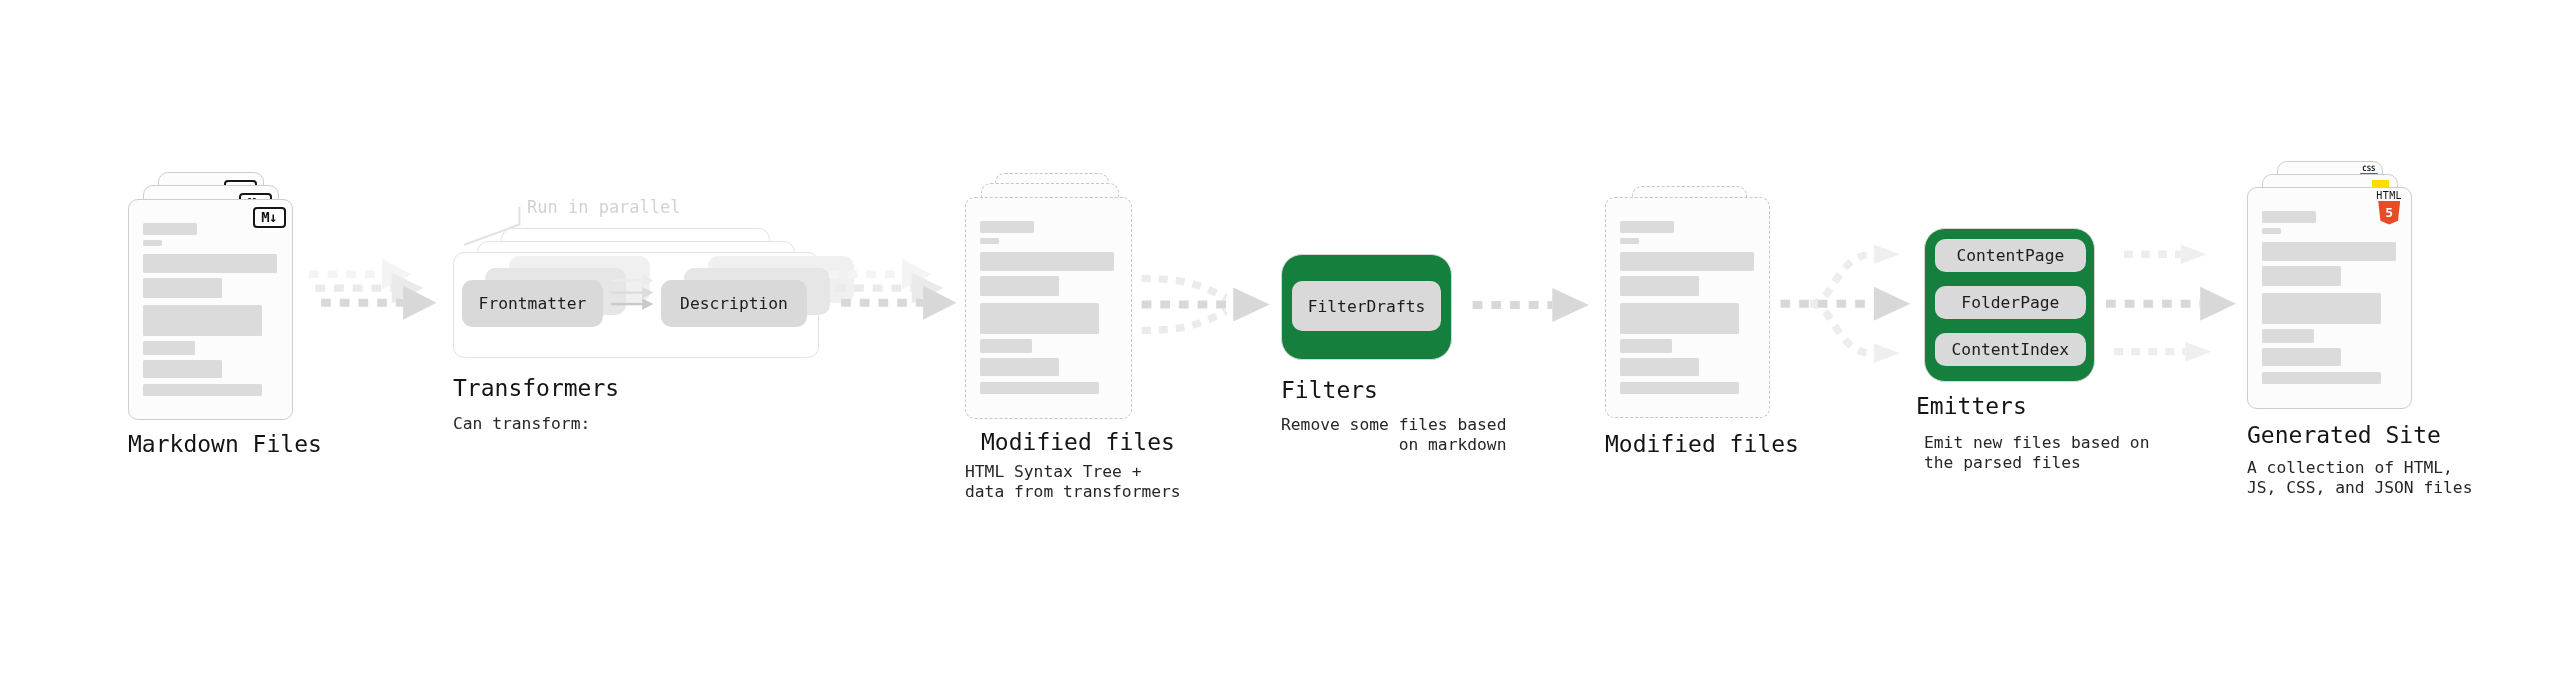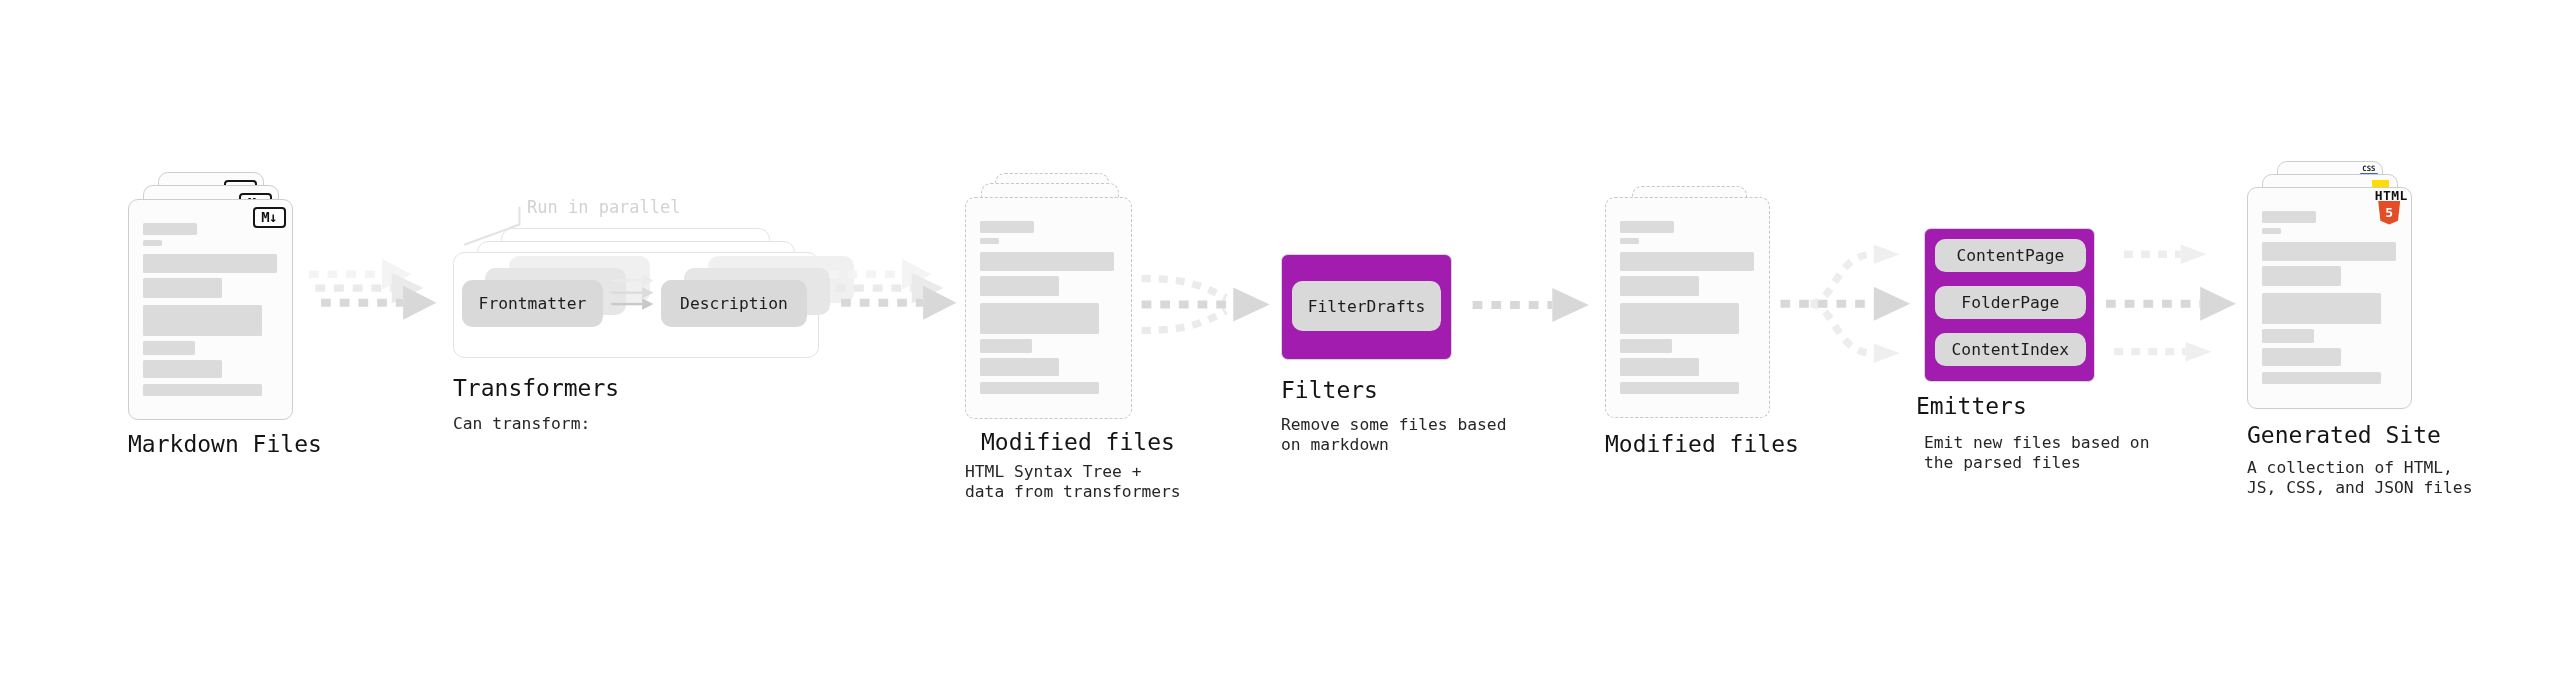--- a/index.html
+++ b/index.html
@@ -20,32 +20,32 @@
   .annotation{position:absolute;font-size:17px;color:#d2d2d2;white-space:nowrap;}
 
   
   .pill{position:absolute;background:#d9d9d9;border-radius:10.6px;display:flex;align-items:center;
         justify-content:center;font-size:16.3px;color:#1c1c1c;white-space:nowrap;}
   .pill.g1{background:#e6e6e6;}
   .pill.g2{background:#f0f0f0;}
 
   
   .tbox{position:absolute;background:#ffffff;border:1.6px solid #e3e3e3;border-radius:11.4px;box-sizing:border-box;}
-  .panel{position:absolute;background:#a21caf;border:1.6px solid #d6d6d6;border-radius:7px;box-sizing:border-box;}
+  .panel{position:absolute;background:#15803d;border:1.6px solid #d6d6d6;border-radius:21px;box-sizing:border-box;}
 
   
   .md-badge{position:absolute;top:7.3px;right:6.5px;width:33px;height:20.3px;border:2.4px solid #151515;border-radius:4.1px;
             background:#ffffff;display:flex;align-items:center;justify-content:center;font-size:14px;font-weight:bold;
             color:#111;box-sizing:border-box;letter-spacing:-0.8px;}
   .css-badge{position:absolute;top:3.3px;right:4.1px;width:18px;text-align:center;}
   .css-badge .t{font-size:7.3px;font-weight:bold;color:#111;line-height:7.3px;}
   .css-badge .u{height:3.3px;background:#2a66f0;margin-top:0.8px;border-radius:0.8px;}
   .js-badge{position:absolute;top:4.9px;right:8.1px;width:17px;height:12.2px;background:#ffdd00;}
   .h5-badge{position:absolute;top:4.1px;right:7.3px;width:29px;text-align:center;}
-  .h5-badge .t{font-size:13px;font-weight:bold;color:#111;line-height:8.1px;letter-spacing:0.4px;}
+  .h5-badge .t{font-size:10px;font-weight:normal;color:#111;line-height:8.1px;letter-spacing:0.4px;}
   .h5-badge .shield{width:22px;height:23.6px;margin:0.8px auto 0;background:#e44d26;
             clip-path:polygon(0 0,100% 0,90% 84%,50% 100%,10% 84%);
             display:flex;align-items:center;justify-content:center;color:#fff;font-size:13px;font-weight:bold;}
   svg{position:absolute;overflow:visible;}
 </style>
 </head>
 <body>
 
 <div class="canvas">
 
@@ -141,21 +141,21 @@
     <path d="M4,13 C60,13 80,22 108,37" fill="none" stroke="#ebebeb" stroke-width="9" stroke-dasharray="11 10"></path>
     <path d="M4,77 C60,77 80,68 108,53" fill="none" stroke="#ebebeb" stroke-width="9" stroke-dasharray="11 10"></path>
     <line x1="4" y1="45" x2="108" y2="45" stroke="#d8d8d8" stroke-width="10" stroke-dasharray="12 11"></line>
     <polygon points="117,24 162,45 117,66" fill="#d8d8d8"></polygon>
   </svg>
 
   <div class="panel" style="left:1281px;top:254px;width:171px;height:106px;">
     <div class="pill" style="left:9.8px;right:9.8px;top:26px;height:50px;text-align:center;">FilterDrafts</div>
   </div>
   <div class="title" style="left:1281px;top:377px;">Filters</div>
-  <div class="sub" style="left:1281px;top:415px;">
+  <div class="sub" style="left:1281px;top:415px;text-align:right;">
     <div>Remove some files based</div>
     <div>on markdown</div>
   </div>
 
   <svg style="left:1471px;top:283px;" width="122" height="44" viewBox="0 0 150 54">
     <line x1="2" y1="27" x2="100" y2="27" stroke="#d8d8d8" stroke-width="10" stroke-dasharray="12 11"></line>
     <polygon points="100,6 145,27 100,48" fill="#d8d8d8"></polygon>
   </svg>
 
   <div class="stack" style="left:1605px;top:197px;width:165px;height:221px;">

